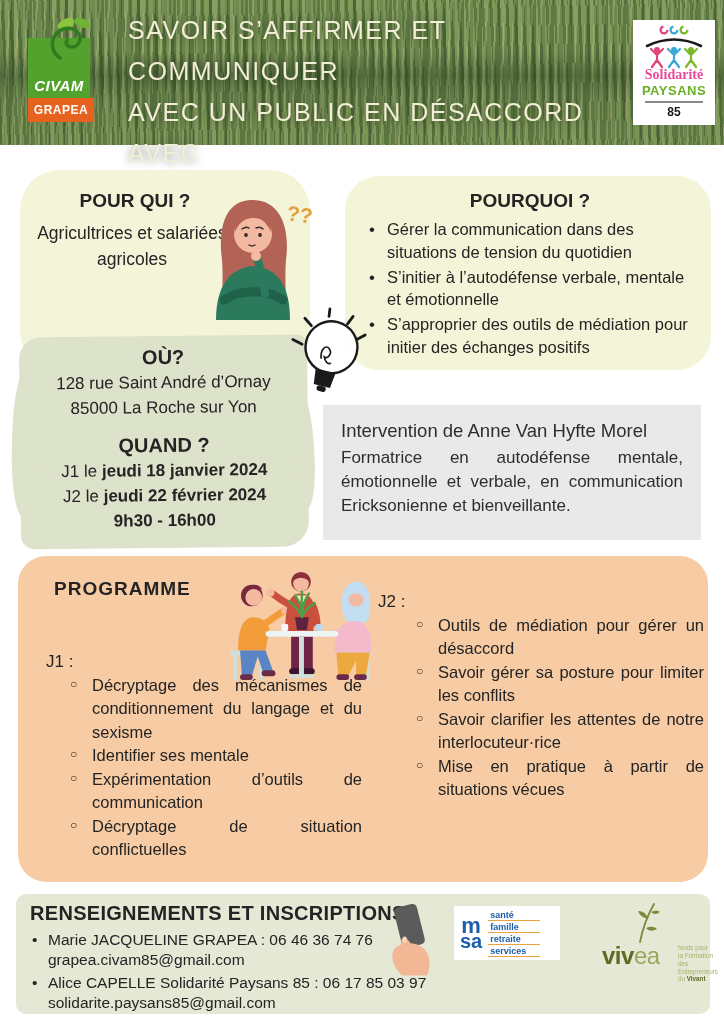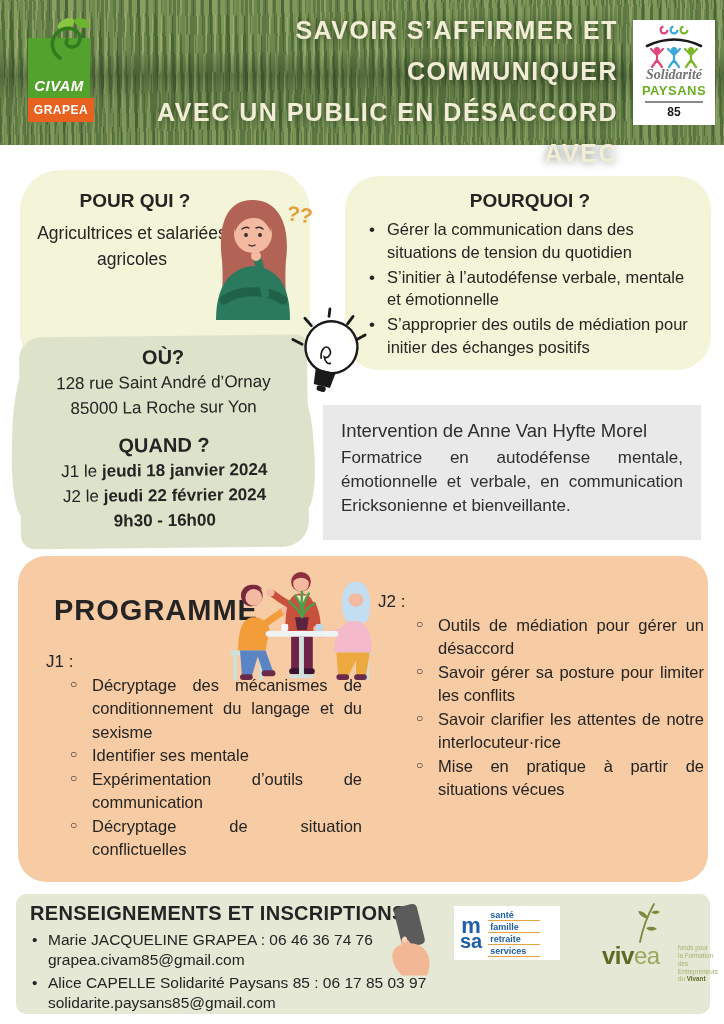--- a/index.html
+++ b/index.html
@@ -9,37 +9,37 @@
 
   
   .header {
     position:absolute; left:0; top:0; width:724px; height:145px;
     background:
       linear-gradient(180deg, rgba(40,60,30,0) 0%, rgba(40,60,30,0.05) 35%, rgba(35,55,28,0.38) 52%, rgba(40,60,30,0.12) 70%, rgba(60,85,40,0.05) 100%),
       repeating-linear-gradient(93deg, rgba(214,206,150,0.30) 0 2px, rgba(0,0,0,0) 2px 9px),
       repeating-linear-gradient(87deg, rgba(42,66,32,0.38) 0 3px, rgba(0,0,0,0) 3px 8px),
       repeating-linear-gradient(90deg, #6f8a4e 0 5px, #7d9a58 5px 9px, #5e7a44 9px 14px, #86a060 14px 18px);
   }
-  .header-title { position:absolute; left:128px; top:10px; width:490px; text-align:right;
-    font-weight:bold; font-size:25px; letter-spacing:1.5px; line-height:41px; color:#f2edd6;
+  .header-title { position:absolute; left:128px; top:10px; width:490px; text-align:left;
+    font-weight:normal; font-size:25px; letter-spacing:1.5px; line-height:41px; color:#f2edd6;
     text-shadow:0 0 8px rgba(30,48,22,0.55); }
 
   .civam-logo { position:absolute; left:28px; top:16px; width:62px; height:106px; }
   .civam-sprout { position:absolute; left:16px; top:-2px; width:52px; height:46px; z-index:2; }
   .civam-green { position:absolute; left:0; top:22px; width:62px; height:60px; background:#54a22e;
     display:flex; align-items:flex-end; justify-content:center; padding-bottom:4px;font-style:italic; }
   .civam-name { color:#ffffff; font-weight:bold; font-size:15px; letter-spacing:0.5px; }
   .civam-orange { position:absolute; left:0; top:82px; width:66px; height:24px; background:#e8621f;
     display:flex; align-items:center; justify-content:center; }
   .civam-sub { color:#ffffff; font-weight:bold; font-size:12px; letter-spacing:0.5px; }
 
   .sp-logo { position:absolute; left:633px; top:20px; width:82px; height:105px; background:#ffffff;
     display:flex; flex-direction:column; align-items:center; padding-top:5px; }
   .sp-figures { width:64px; height:44px; }
-  .sp-script { font-family:"Liberation Serif", serif; font-style:italic; font-weight:bold; font-size:14px; color:#737373; margin-top:-2px; }
+  .sp-script { font-family:"Liberation Serif", serif; font-weight:bold; font-size:14px; color:#ec4899; margin-top:-2px; }
   .sp-word { color:#69b024; font-weight:bold; font-size:13px; letter-spacing:0.5px; }
   .sp-rule { width:58px; height:2px; background:#8a8a8a; margin:3px 0 2px 0; }
   .sp-dept { font-weight:bold; font-size:12px; color:#141414; }
 
   
   .pour-qui { position:absolute; left:20px; top:170px; width:290px; height:202px; background:#f4f4d8; border-radius:40px; }
   .pq-title { position:absolute; left:30px; top:20px; width:170px; text-align:center; font-weight:bold; font-size:19px; }
   .pq-text  { position:absolute; left:12px; top:50px; width:200px; text-align:center; font-size:17.5px; line-height:1.5; }
   .girl-illustration { position:absolute; right:-4px; top:18px; width:120px; height:150px; }
 
@@ -61,21 +61,21 @@
   .oq-b { font-weight:bold; }
   .bulb-illustration { position:absolute; left:278px; top:302px; width:102px; height:115px; z-index:3; }
 
   
   .intervention { position:absolute; left:323px; top:405px; width:378px; height:135px; background:#e9e9e9; padding:15px 18px 10px 18px; color:#2e2e2e; }
   .iv-line1 { font-size:18.5px; margin-bottom:4px; }
   .iv-body  { font-size:17px; line-height:1.42; text-align:justify; }
 
   
   .programme { position:absolute; left:18px; top:556px; width:690px; height:326px; background:#f7cba3; border-radius:28px; }
-  .prog-title { position:absolute; left:36px; top:38px; font-weight:bold; font-size:29px; letter-spacing:1px; }
+  .prog-title { position:absolute; left:36px; top:22px; font-weight:bold; font-size:19px; letter-spacing:1px; }
   .people-illustration { position:absolute; left:198px; top:10px; width:168px; height:118px; }
   .j-label { position:absolute; font-size:17px; }
   .j1-label { left:28px; top:96px; }
   .j2-label { left:360px; top:36px; }
   .circle-list { list-style:none; }
   .circle-list li { position:relative; padding-left:22px; font-size:16.5px; line-height:1.42; text-align:justify; }
   .circle-list li::before { content:"○"; position:absolute; left:0; top:2px; font-size:12px; }
   .j1-list { position:absolute; left:52px; top:118px; width:292px; }
   .j2-list { position:absolute; left:398px; top:58px; width:288px; }
 

